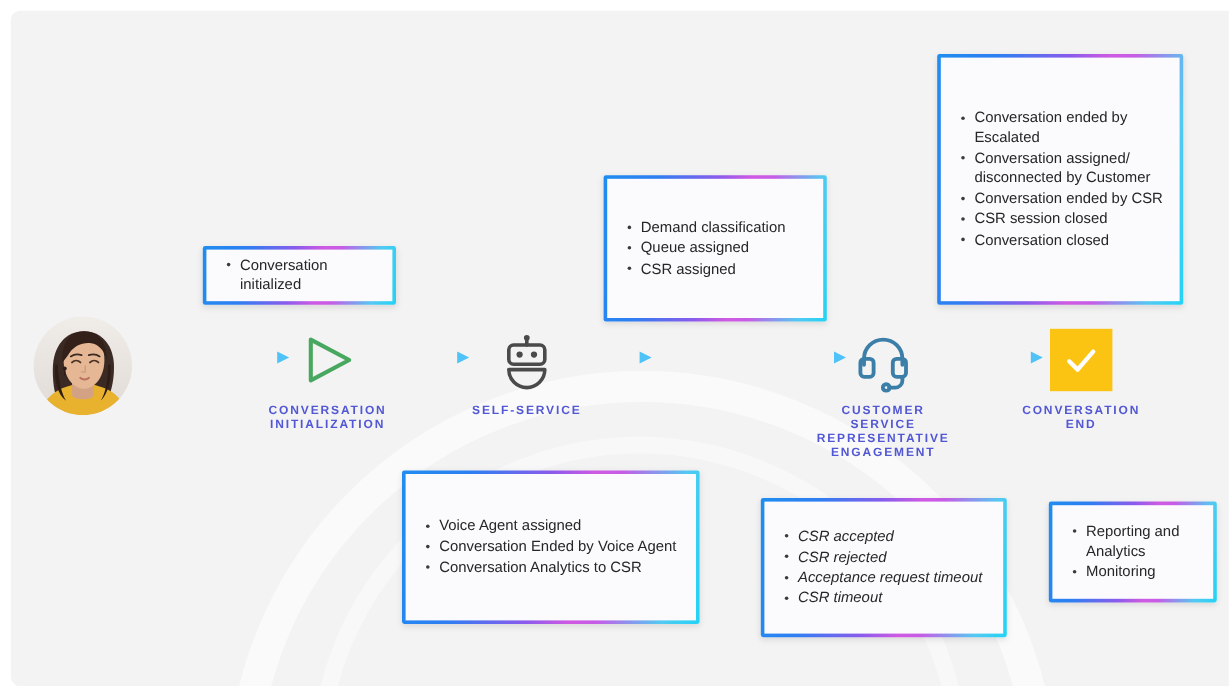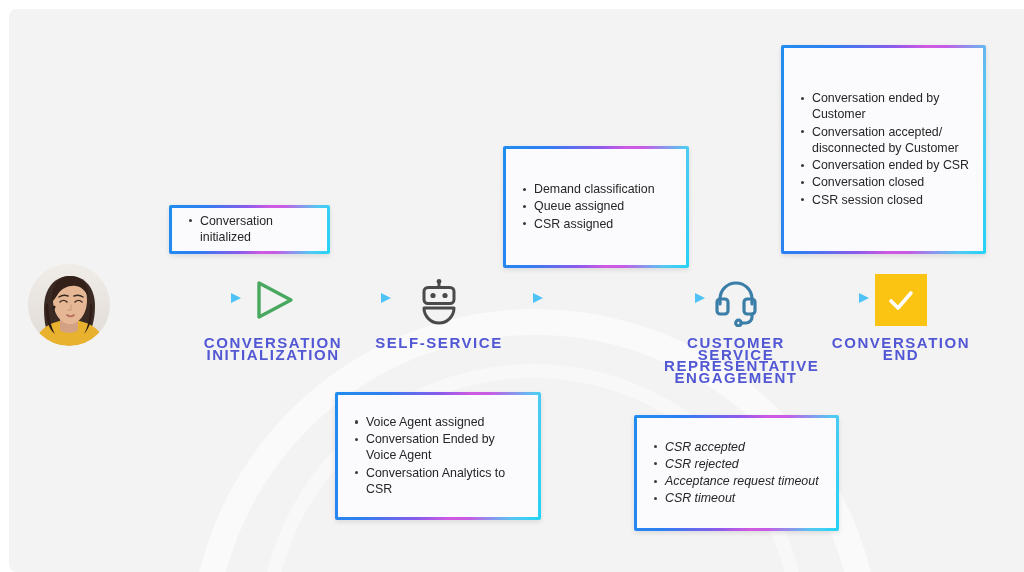--- a/index.html
+++ b/index.html
@@ -85,40 +85,40 @@
     width: 3.2px;
     height: 3.2px;
     border-radius: 50%;
     background: #3b3b3b;
   }
 
   
   #box-init      { left: 160px; top: 196px; width: 161px; height: 49px; }
   #box-routing   { left: 494px; top: 137px; width: 186px; height: 122px; }
   #box-end       { left: 772px; top: 36px;  width: 205px; height: 209px; }
-  #box-self      { left: 326px; top: 383px; width: 206px; height: 128px; }
+  #box-self      { left: 326px; top: 383px; width: 248px; height: 128px; }
   #box-csr       { left: 625px; top: 406px; width: 205px; height: 116px; font-style: italic; }
   #box-reporting { left: 865px; top: 409px; width: 140px; height: 84px; }
 
   
   #timeline { position: absolute; left: 0; top: 0; width: 1015px; height: 563px; }
 
   .stage {
     position: absolute;
     text-align: center;
   }
   .stage-icon {
     height: 58px;
     display: flex;
     align-items: center;
     justify-content: center;
   }
   .stage-label {
     margin-top: 8px;
-    font-size: 15px;
+    font-size: 10px;
     font-weight: bold;
     letter-spacing: 1.55px;
     line-height: 11.6px;
     color: #5257d4;
     text-transform: uppercase;
     font-family: "Liberation Sans", sans-serif;
     white-space: pre-line;
   }
 
   #stage-0 { left: 192px; top: 262px; width: 144px; }
@@ -187,25 +187,25 @@
         <li>Demand classification</li>
         <li>Queue assigned</li>
         <li>CSR assigned</li>
       </ul>
     </div>
   </div>
 
   <div class="callout" id="box-end">
     <div class="inner">
       <ul>
-        <li>Conversation ended by Customer</li>
-        <li>Conversation accepted/ disconnected by Customer</li>
+        <li>Conversation ended by Escalated</li>
+        <li>Conversation assigned/ disconnected by Customer</li>
         <li>Conversation ended by CSR</li>
+        <li>CSR session closed</li>
         <li>Conversation closed</li>
-        <li>CSR session closed</li>
       </ul>
     </div>
   </div>
 
   <div class="callout" id="box-self">
     <div class="inner">
       <ul>
         <li>Voice Agent assigned</li>
         <li>Conversation Ended by Voice Agent</li>
         <li>Conversation Analytics to CSR</li>
@@ -217,20 +217,28 @@
     <div class="inner">
       <ul>
         <li>CSR accepted</li>
         <li>CSR rejected</li>
         <li>Acceptance request timeout</li>
         <li>CSR timeout</li>
       </ul>
     </div>
   </div>
 
+  <div class="callout" id="box-reporting">
+    <div class="inner">
+      <ul>
+        <li>Reporting and Analytics</li>
+        <li>Monitoring</li>
+      </ul>
+    </div>
+  </div>
 
   <div id="timeline">
 
     <div id="avatar">
       <svg width="82" height="82" viewBox="0 0 82 82">
         <defs>
           <clipPath id="avClip">
               <circle cx="41" cy="41" r="41"></circle>
             </clipPath>
           <linearGradient id="avBg" x1="0" y1="0" x2="0" y2="1">

